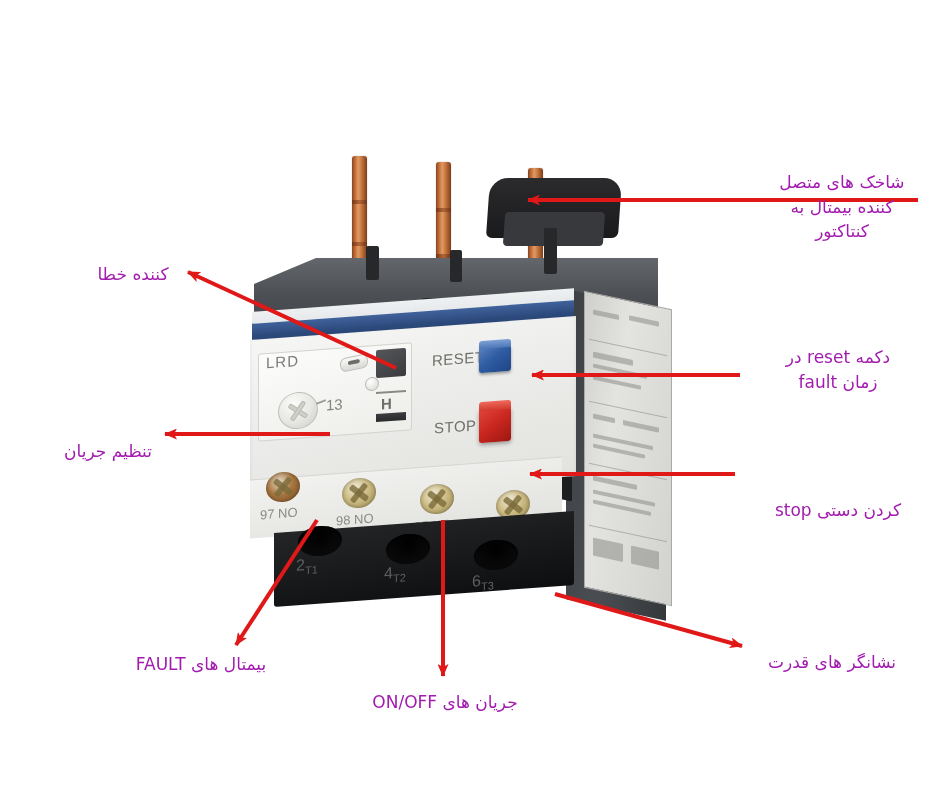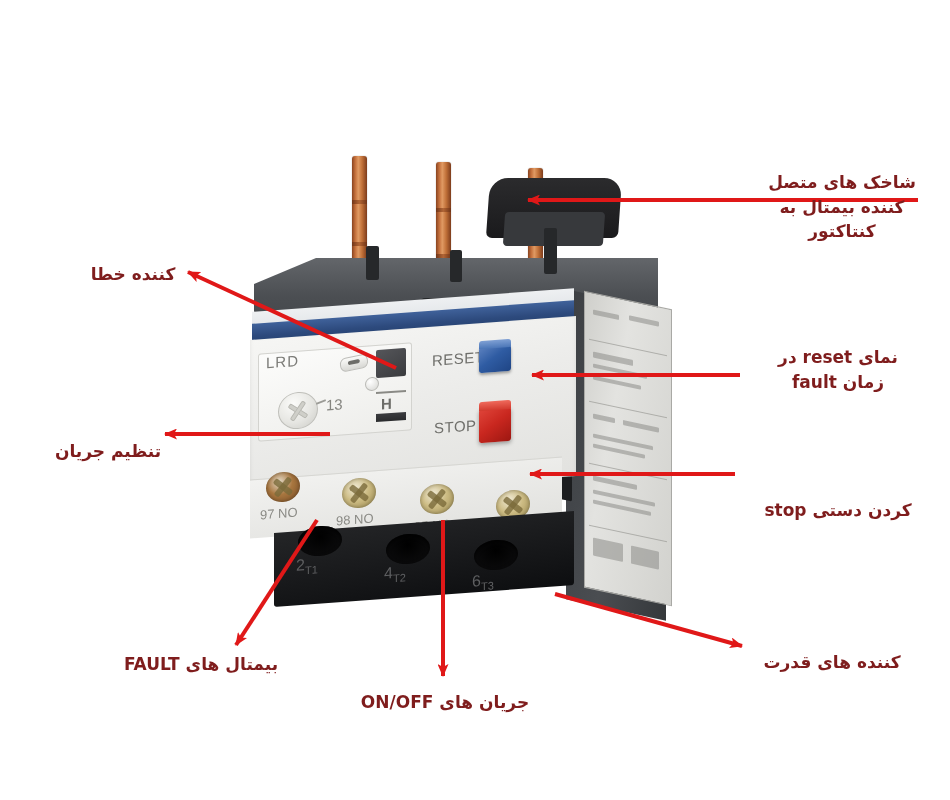--- a/index.html
+++ b/index.html
@@ -8,23 +8,23 @@
        font-family:"Liberation Sans","DejaVu Sans",sans-serif;}
 
   #stage{position:absolute;left:0;top:0;width:950px;height:800px;background:#fff;}
 
   
   .title{position:absolute;left:0;top:52px;width:950px;text-align:center;
          font-size:30px;font-weight:bold;color:#000;letter-spacing:0;
          font-family:"DejaVu Sans","Liberation Sans",sans-serif;direction:rtl;}
 
   
-  .callout{position:absolute;color:#7f1d1d;font-size:17px;line-height:1.45;
+  .callout{position:absolute;color:#a21caf;font-size:17px;line-height:1.45;
            direction:rtl;font-family:"DejaVu Sans","Liberation Sans",sans-serif;
-           white-space:pre-line;font-weight:700;}
+           white-space:pre-line;font-weight:400;}
   .callout.ltr-mix{direction:rtl;unicode-bidi:plaintext;}
 
   
   #arrows{position:absolute;left:0;top:0;width:950px;height:800px;pointer-events:none;}
 
   
   #relay{position:absolute;left:236px;top:150px;width:450px;height:470px;}
 
   
   .pin{position:absolute;width:15px;border-radius:3px 3px 1px 1px;
@@ -312,26 +312,26 @@
 
     <line x1="443" y1="520" x2="443" y2="676" stroke="#e01818" stroke-width="4" marker-end="url(#ah)"></line>
   </svg>
 
   <div class="callout" style="right:8px;top:170px;width:200px;text-align:center;">شاخک های متصل
 کننده بیمتال به
 کنتاکتور</div>
 
   <div class="callout" style="left:68px;top:262px;width:130px;text-align:center;">کننده خطا</div>
 
-  <div class="callout ltr-mix" style="right:12px;top:345px;width:200px;text-align:center;">نمای reset در
+  <div class="callout ltr-mix" style="right:12px;top:345px;width:200px;text-align:center;">دکمه reset در
 زمان fault</div>
 
   <div class="callout" style="left:48px;top:439px;width:120px;text-align:center;">تنظیم جریان</div>
 
   <div class="callout ltr-mix" style="right:12px;top:498px;width:200px;text-align:center;">stop کردن دستی</div>
 
-  <div class="callout" style="right:8px;top:650px;width:220px;text-align:center;">کننده های قدرت</div>
+  <div class="callout" style="right:8px;top:650px;width:220px;text-align:center;">نشانگر های قدرت</div>
 
   <div class="callout ltr-mix" style="left:96px;top:652px;width:210px;text-align:center;">بیمتال های FAULT</div>
 
   <div class="callout ltr-mix" style="left:330px;top:690px;width:230px;text-align:center;">جریان های ON/OFF</div>
 
 </div>
 
 </body></html>

